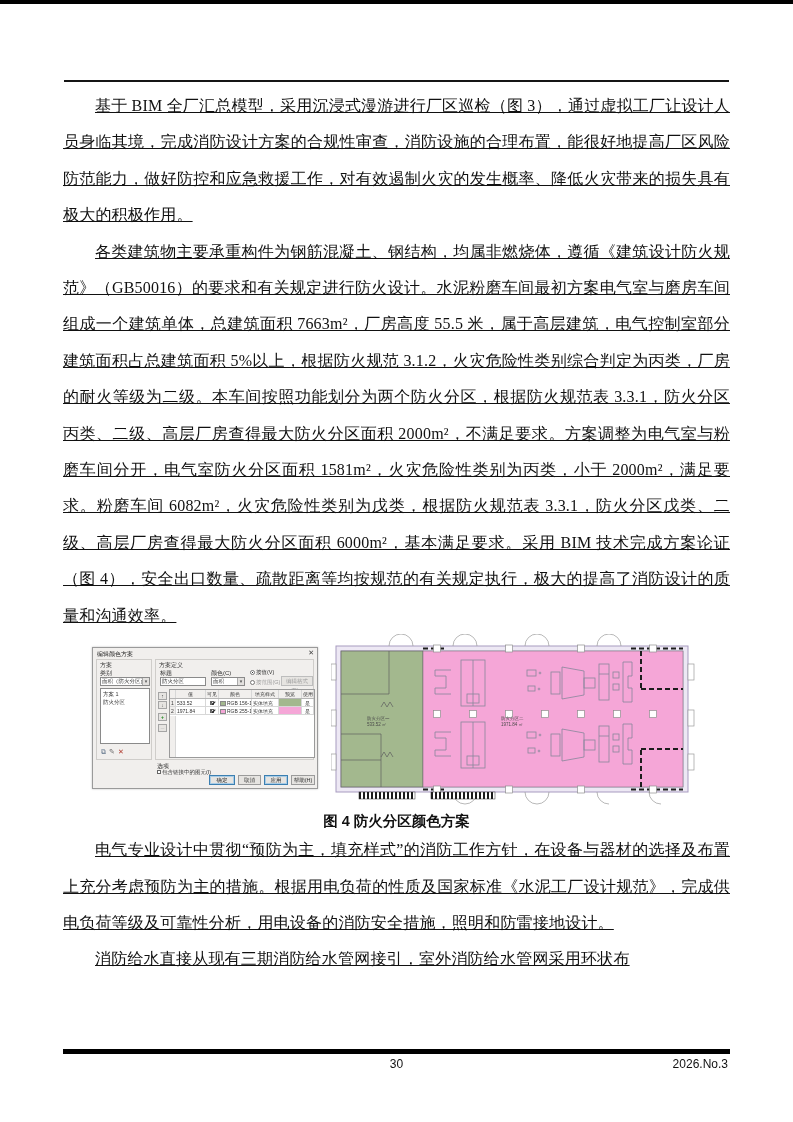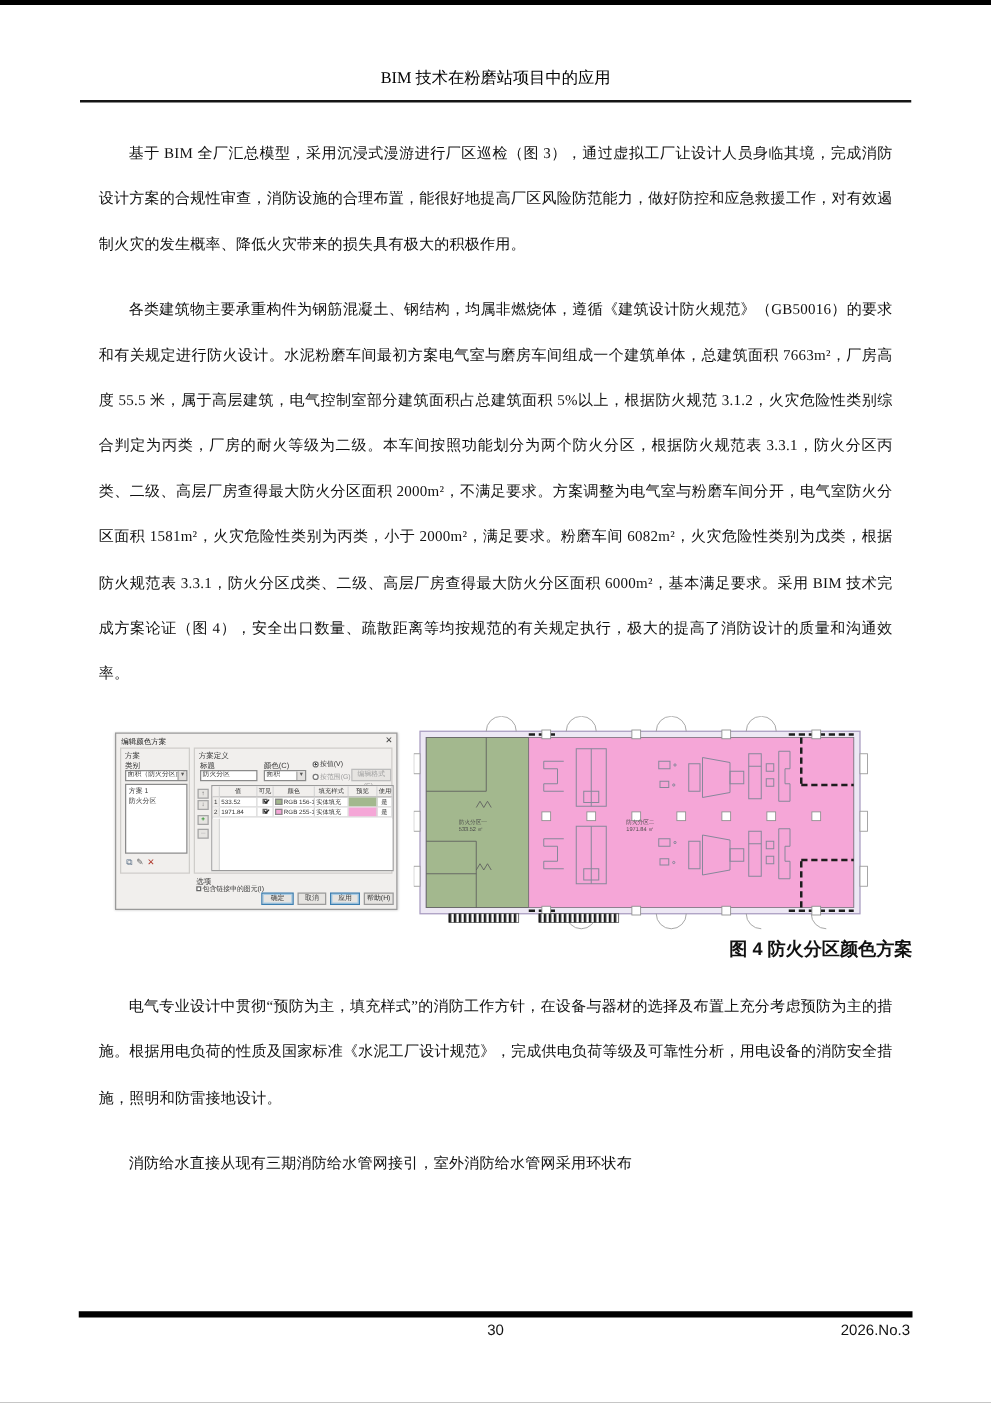--- a/index.html
+++ b/index.html
@@ -3,23 +3,23 @@
 <meta charset="utf-8">
 <style>
   html,body{margin:0;padding:0;background:#9a9a9a;}
   .page{position:relative;width:793px;height:1122px;margin:0 auto;background:#ffffff;
         font-family:"Liberation Serif","DejaVu Serif",serif;color:#111;overflow:hidden;}
   .top-bar{position:absolute;top:0;left:0;width:793px;height:4px;background:#000;}
   .header-title{position:absolute;top:53px;left:0;width:793px;text-align:center;
         font-size:13px;color:#000;}
   .header-rule{position:absolute;top:80px;left:64px;width:665px;border-top:2px solid #151515;}
   .content{position:absolute;left:63px;top:88px;width:667px;}
-  p.body{margin:16px;font-size:12px;line-height:36.4px;text-align:justify;text-indent:2em;
-        letter-spacing:0.2px;}
-  .caption{width:100%;text-align:right;font-family:"Liberation Sans","DejaVu Sans",sans-serif;
+  p.body{margin:0;font-size:16px;line-height:36.4px;text-align:justify;text-indent:2em;
+        letter-spacing:0.2px;text-decoration:underline;}
+  .caption{width:100%;text-align:center;font-family:"Liberation Sans","DejaVu Sans",sans-serif;
         font-weight:bold;font-size:14.5px;line-height:22px;}
   .figure{position:relative;width:667px;height:176px;}
 
   
   .dlg{position:absolute;left:29px;top:13px;width:224px;height:140px;background:#f1efed;
        border:1px solid #9a9a9a;box-shadow:0 0 2px rgba(0,0,0,.25);
        font-family:"Liberation Sans","DejaVu Sans",sans-serif;font-size:6px;color:#3a3a3a;}
   .dlg *{box-sizing:border-box;}
   .dlg-title{position:absolute;top:0;left:0;right:0;height:10px;padding:2px 4px;font-size:6px;color:#222;}
   .dlg-close{position:absolute;top:1px;right:3px;font-size:7px;color:#444;}
@@ -71,21 +71,20 @@
   .footer-row{position:absolute;top:1057px;left:63px;width:667px;height:16px;
        font-family:"Liberation Sans","DejaVu Sans",sans-serif;font-size:12px;color:#111;}
   .page-num{position:absolute;left:0;width:667px;text-align:center;}
   .issue{position:absolute;right:2px;}
 </style>
 </head>
 <body>
 
 <div class="page">
   <div class="top-bar"></div>
-  <div class="header-title">BIM 技术在粉磨站项目中的应用</div>
   <div class="header-rule"></div>
 
   <div class="content">
     <p class="body">基于 BIM 全厂汇总模型，采用沉浸式漫游进行厂区巡检（图 3），通过虚拟工厂让设计人员身临其境，完成消防设计方案的合规性审查，消防设施的合理布置，能很好地提高厂区风险防范能力，做好防控和应急救援工作，对有效遏制火灾的发生概率、降低火灾带来的损失具有极大的积极作用。</p>
     <p class="body">各类建筑物主要承重构件为钢筋混凝土、钢结构，均属非燃烧体，遵循《建筑设计防火规范》（GB50016）的要求和有关规定进行防火设计。水泥粉磨车间最初方案电气室与磨房车间组成一个建筑单体，总建筑面积 7663m²，厂房高度 55.5 米，属于高层建筑，电气控制室部分建筑面积占总建筑面积 5%以上，根据防火规范 3.1.2，火灾危险性类别综合判定为丙类，厂房的耐火等级为二级。本车间按照功能划分为两个防火分区，根据防火规范表 3.3.1，防火分区丙类、二级、高层厂房查得最大防火分区面积 2000m²，不满足要求。方案调整为电气室与粉磨车间分开，电气室防火分区面积 1581m²，火灾危险性类别为丙类，小于 2000m²，满足要求。粉磨车间 6082m²，火灾危险性类别为戊类，根据防火规范表 3.3.1，防火分区戊类、二级、高层厂房查得最大防火分区面积 6000m²，基本满足要求。采用 BIM 技术完成方案论证（图 4），安全出口数量、疏散距离等均按规范的有关规定执行，极大的提高了消防设计的质量和沟通效率。</p>
 
     <div class="figure">
 
       <div class="dlg">
         <div class="dlg-title">编辑颜色方案</div>

